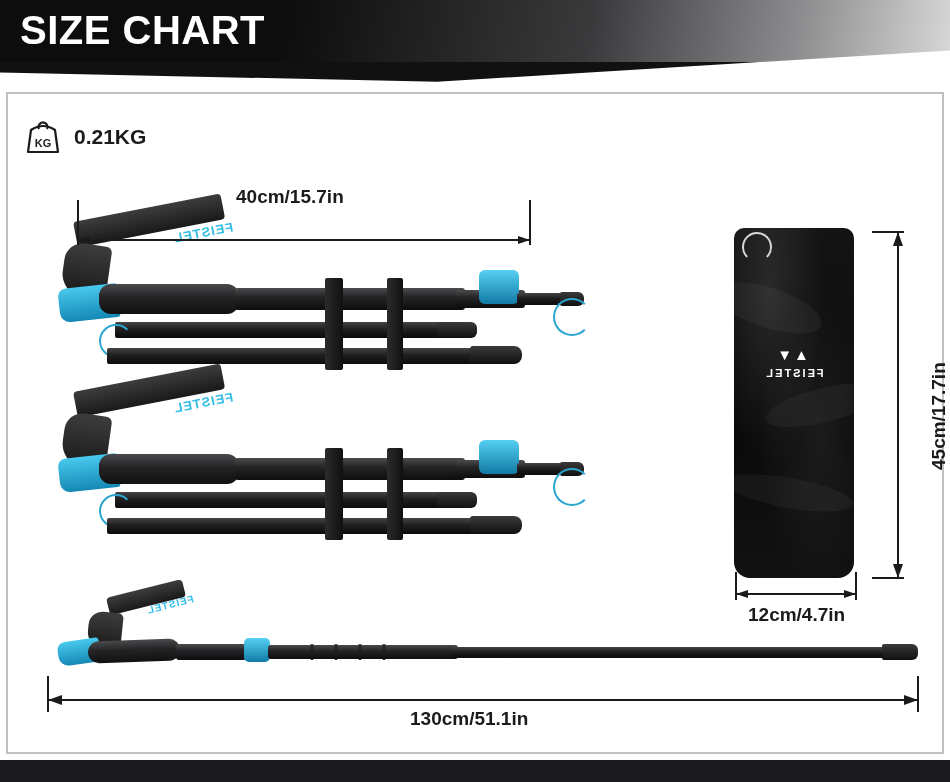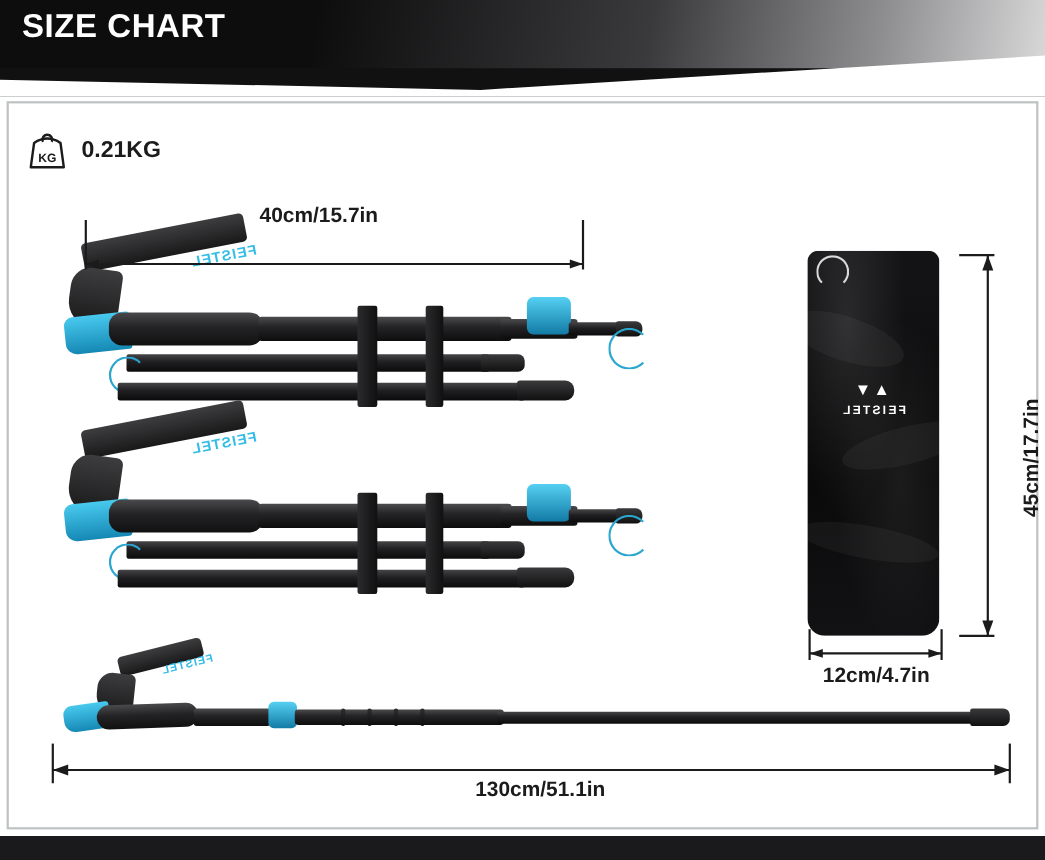--- a/index.html
+++ b/index.html
@@ -21,21 +21,21 @@
     position:absolute; left:0; top:0; width:950px; height:62px;
     background:linear-gradient(100deg, #0d0d0e 0%, #0d0d0e 30%, #3a3a3c 62%, #8e8e90 84%, #d8d8d9 100%);
   }
   .header .swoosh {
     position:absolute; left:0; top:44px; width:950px; height:46px;
     background:#ffffff;
     clip-path:polygon(0% 100%, 0% 62%, 46% 82%, 100% 14%, 100% 100%);
   }
   .header .title {
     position:absolute; left:20px; top:8px;
-    font-size:30px; font-weight:bold; letter-spacing:0.5px;
+    font-size:40px; font-weight:bold; letter-spacing:0.5px;
     color:#ffffff;
   }
 
   
   .frame {
     position:absolute; left:6px; top:92px; width:938px; height:662px;
     border:2px solid #bfc2c4;
     box-sizing:border-box;
     background:#ffffff;
   }
@@ -271,17 +271,17 @@
   <polygon points="898,578 893,564 903,564" fill="#1b1b1b"></polygon>
 
   <line x1="736" y1="572" x2="736" y2="600" stroke="#1b1b1b" stroke-width="2"></line>
   <line x1="856" y1="572" x2="856" y2="600" stroke="#1b1b1b" stroke-width="2"></line>
   <line x1="736" y1="594" x2="856" y2="594" stroke="#1b1b1b" stroke-width="2"></line>
   <polygon points="736,594 748,590 748,598" fill="#1b1b1b"></polygon>
   <polygon points="856,594 844,590 844,598" fill="#1b1b1b"></polygon>
 </svg>
 
 <div class="dim-label" style="left:236px; top:186px;">40cm/15.7in</div>
-<div class="dim-label" style="left:432px; top:708px;">130cm/51.1in</div>
+<div class="dim-label" style="left:410px; top:708px;">130cm/51.1in</div>
 <div class="dim-label vert" style="left:928px; top:470px;">45cm/17.7in</div>
 <div class="dim-label" style="left:748px; top:604px;">12cm/4.7in</div>
 
 <div class="footer-bar"></div>
 
 </body></html>

